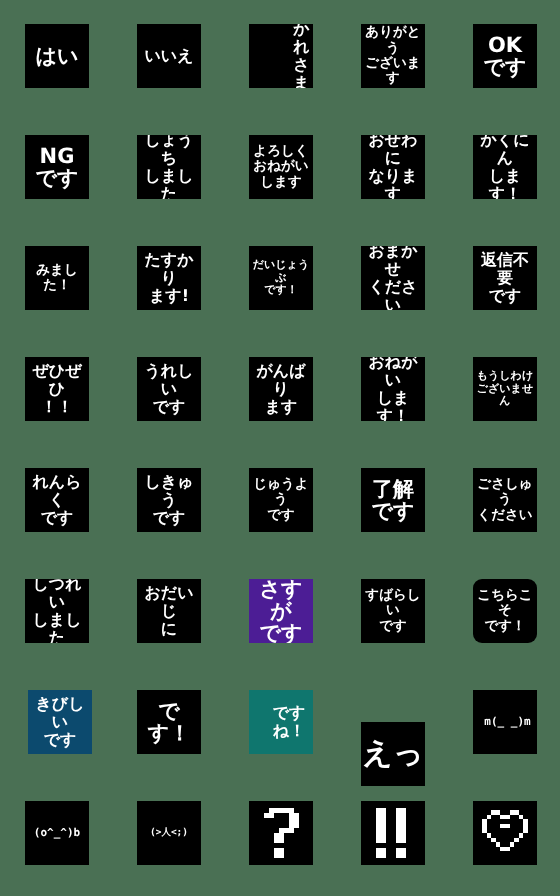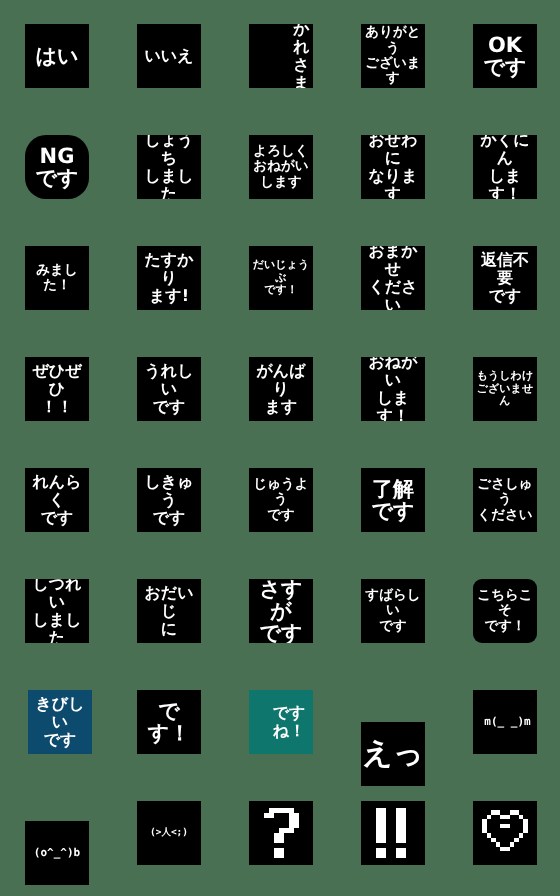--- a/index.html
+++ b/index.html
@@ -73,21 +73,21 @@
 さまです</span>
     </div>
     <div class="tile" style="left: 361px; top: 24px; background: rgb(0, 0, 0);">
       <span class="tile-text s-md">ありがとう
 ございます</span>
     </div>
     <div class="tile" style="left: 473px; top: 24px; background: rgb(0, 0, 0);">
       <span class="tile-text s-xl">OK
 です</span>
     </div>
-    <div class="tile" style="left: 25px; top: 135px; background: rgb(0, 0, 0); border-radius: 21px;">
+    <div class="tile" style="left: 25px; top: 135px; background: rgb(0, 0, 0);">
       <span class="tile-text s-xl">NG
 です</span>
     </div>
     <div class="tile" style="left: 137px; top: 135px; background: rgb(0, 0, 0);">
       <span class="tile-text s-lg">しょうち
 しました</span>
     </div>
     <div class="tile" style="left: 249px; top: 135px; background: rgb(0, 0, 0);">
       <span class="tile-text s-md">よろしく
 おねがい
@@ -161,21 +161,21 @@
 ください</span>
     </div>
     <div class="tile" style="left: 25px; top: 579px; background: rgb(0, 0, 0);">
       <span class="tile-text s-lg">しつれい
 しました</span>
     </div>
     <div class="tile" style="left: 137px; top: 579px; background: rgb(0, 0, 0);">
       <span class="tile-text s-lg">おだいじ
 に</span>
     </div>
-    <div class="tile" style="left: 249px; top: 579px; background: #000000;">
+    <div class="tile" style="left: 249px; top: 579px; background: #4c1d95;">
       <span class="tile-text s-xl">さすが
 です</span>
     </div>
     <div class="tile" style="left: 361px; top: 579px; background: rgb(0, 0, 0);">
       <span class="tile-text s-md">すばらしい
 です</span>
     </div>
     <div class="tile" style="left: 473px; top: 579px; background: rgb(0, 0, 0); border-radius: 9px;">
       <span class="tile-text s-md">こちらこそ
 です！</span>
@@ -189,21 +189,21 @@
     </div>
     <div class="tile" style="left: 249px; top: 690px; background: #0f766e; padding-left: 17px;">
       <span class="tile-text s-lg">ですね！</span>
     </div>
     <div class="tile" style="left: 361px; top: 690px; background: rgb(0, 0, 0); margin-top: 32px;">
       <span class="tile-text s-xxl">えっ</span>
     </div>
     <div class="tile" style="left: 473px; top: 690px; background: rgb(0, 0, 0); padding-left: 6px;">
       <span class="tile-text s-mono">m(_ _)m</span>
     </div>
-    <div class="tile" style="left: 25px; top: 801px; background: rgb(0, 0, 0); margin-top: 20px;">
+    <div class="tile" style="left: 25px; top: 801px; background: rgb(0, 0, 0);">
       <span class="tile-text s-mono">(o^_^)b</span>
     </div>
     <div class="tile" style="left: 137px; top: 801px; background: rgb(0, 0, 0);">
       <span class="tile-text s-mono-sm">(&gt;人&lt;;)</span>
     </div>
     <div class="tile" style="left: 249px; top: 801px; background: rgb(0, 0, 0);">
       <svg class="glyph-svg" width="35" height="50" viewBox="0 0 35 50" xmlns="http://www.w3.org/2000/svg" shape-rendering="crispEdges">
         <rect x="5" y="0" width="5" height="5" fill="#ffffff"></rect>
         <rect x="10" y="0" width="5" height="5" fill="#ffffff"></rect>
         <rect x="15" y="0" width="5" height="5" fill="#ffffff"></rect>

